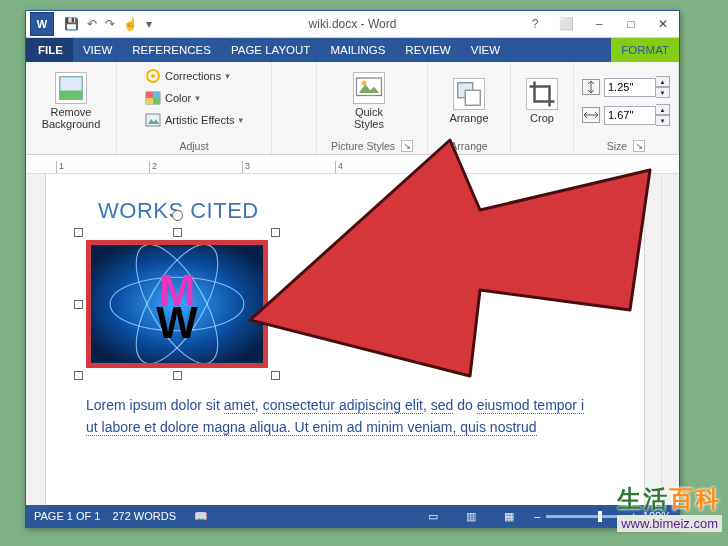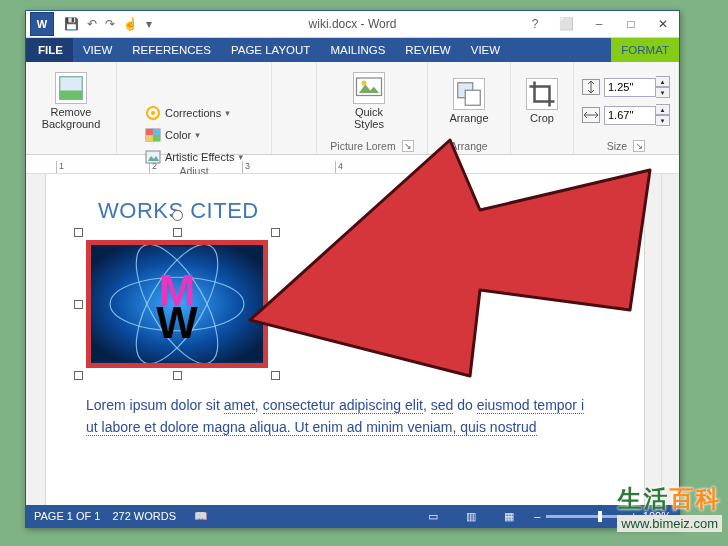--- a/index.html
+++ b/index.html
@@ -57,24 +57,24 @@
   
   .status{position:absolute;left:0;right:0;bottom:0;height:22px;background:#2B579A;color:#fff;font-size:11px;display:flex;align-items:center;gap:12px;padding:0 8px;}
   .status .spacer{flex:1;}
   .status .vbtn{width:26px;height:16px;display:flex;align-items:center;justify-content:center;font-size:11px;opacity:.9;}
   .zoom{display:flex;align-items:center;gap:6px;}
   .zoom .track{width:78px;height:3px;background:#9bb4dd;position:relative;}
   .zoom .thumb{position:absolute;left:52px;top:-4px;width:4px;height:11px;background:#fff;}
   
   .arrow{position:absolute;left:230px;top:120px;width:430px;height:330px;pointer-events:none;}
   
-  .wm{position:absolute;right:6px;bottom:14px;text-align:center;}
+  .wm{position:absolute;right:6px;bottom:14px;text-align:left;}
   .wm .cn{font-size:24px;font-weight:800;color:#2d7a38;text-shadow:0 0 3px #fff,0 0 3px #fff;letter-spacing:2px;}
   .wm .cn .accent{color:#ff8c1a;}
-  .wm .url{font-size:13px;color:#14532d;background:#e6e6e0;padding:1px 4px;}
+  .wm .url{font-size:13px;color:#4c1d95;background:#e6e6e0;padding:1px 4px;}
 </style>
 </head>
 <body>
 
 <div class="stage">
 
   <div class="window">
 
     <div class="titlebar">
       <div class="wicon">W</div>
@@ -119,21 +119,21 @@
                 </svg>
             </div>
             <div class="cap" style="white-space:pre-line">Remove
 Background</div>
           </div>
         </div>
         <div class="glabel">&nbsp;</div>
       </div>
 
       <div class="group" style="width:142px">
-        <div class="body" style="flex-direction:column;align-items:flex-start;gap:6px;padding-top:4px;margin-top:37px;">
+        <div class="body" style="flex-direction:column;align-items:flex-start;gap:6px;padding-top:4px;">
           <div class="minirow">
             <span class="ic">
               <svg viewBox="0 0 16 16">
                   <circle cx="8" cy="8" r="6" fill="none" stroke="#f7b500" stroke-width="2"></circle>
                   <circle cx="8" cy="8" r="2" fill="#f7b500"></circle>
                 </svg>
             </span>
             <span>Corrections</span>
             <span class="dd">▾</span>
           </div>
@@ -205,21 +205,21 @@
                   <rect x="3" y="3" width="10" height="10" fill="#d6e4f7" stroke="#6a8"></rect>
                 </svg></span>
             <span class="ic"><svg viewBox="0 0 16 16">
                   <rect x="2" y="2" width="5" height="5" fill="#bcd" stroke="#789"></rect>
                   <rect x="9" y="2" width="5" height="5" fill="#bcd" stroke="#789"></rect>
                   <rect x="2" y="9" width="12" height="5" fill="#bcd" stroke="#789"></rect>
                 </svg></span>
           </div>
         </div>
         <div class="glabel">
-            <span>Picture Lorem</span>
+            <span>Picture Styles</span>
             <span class="dl">↘</span>
           </div>
       </div>
 
       <div class="group" style="width:70px">
         <div class="body">
           <div class="bigbtn" style="width:56px">
             <div class="icn">
               <svg viewBox="0 0 24 24">
                   <rect x="3" y="3" width="12" height="12" fill="#dfeaf7" stroke="#888"></rect>

